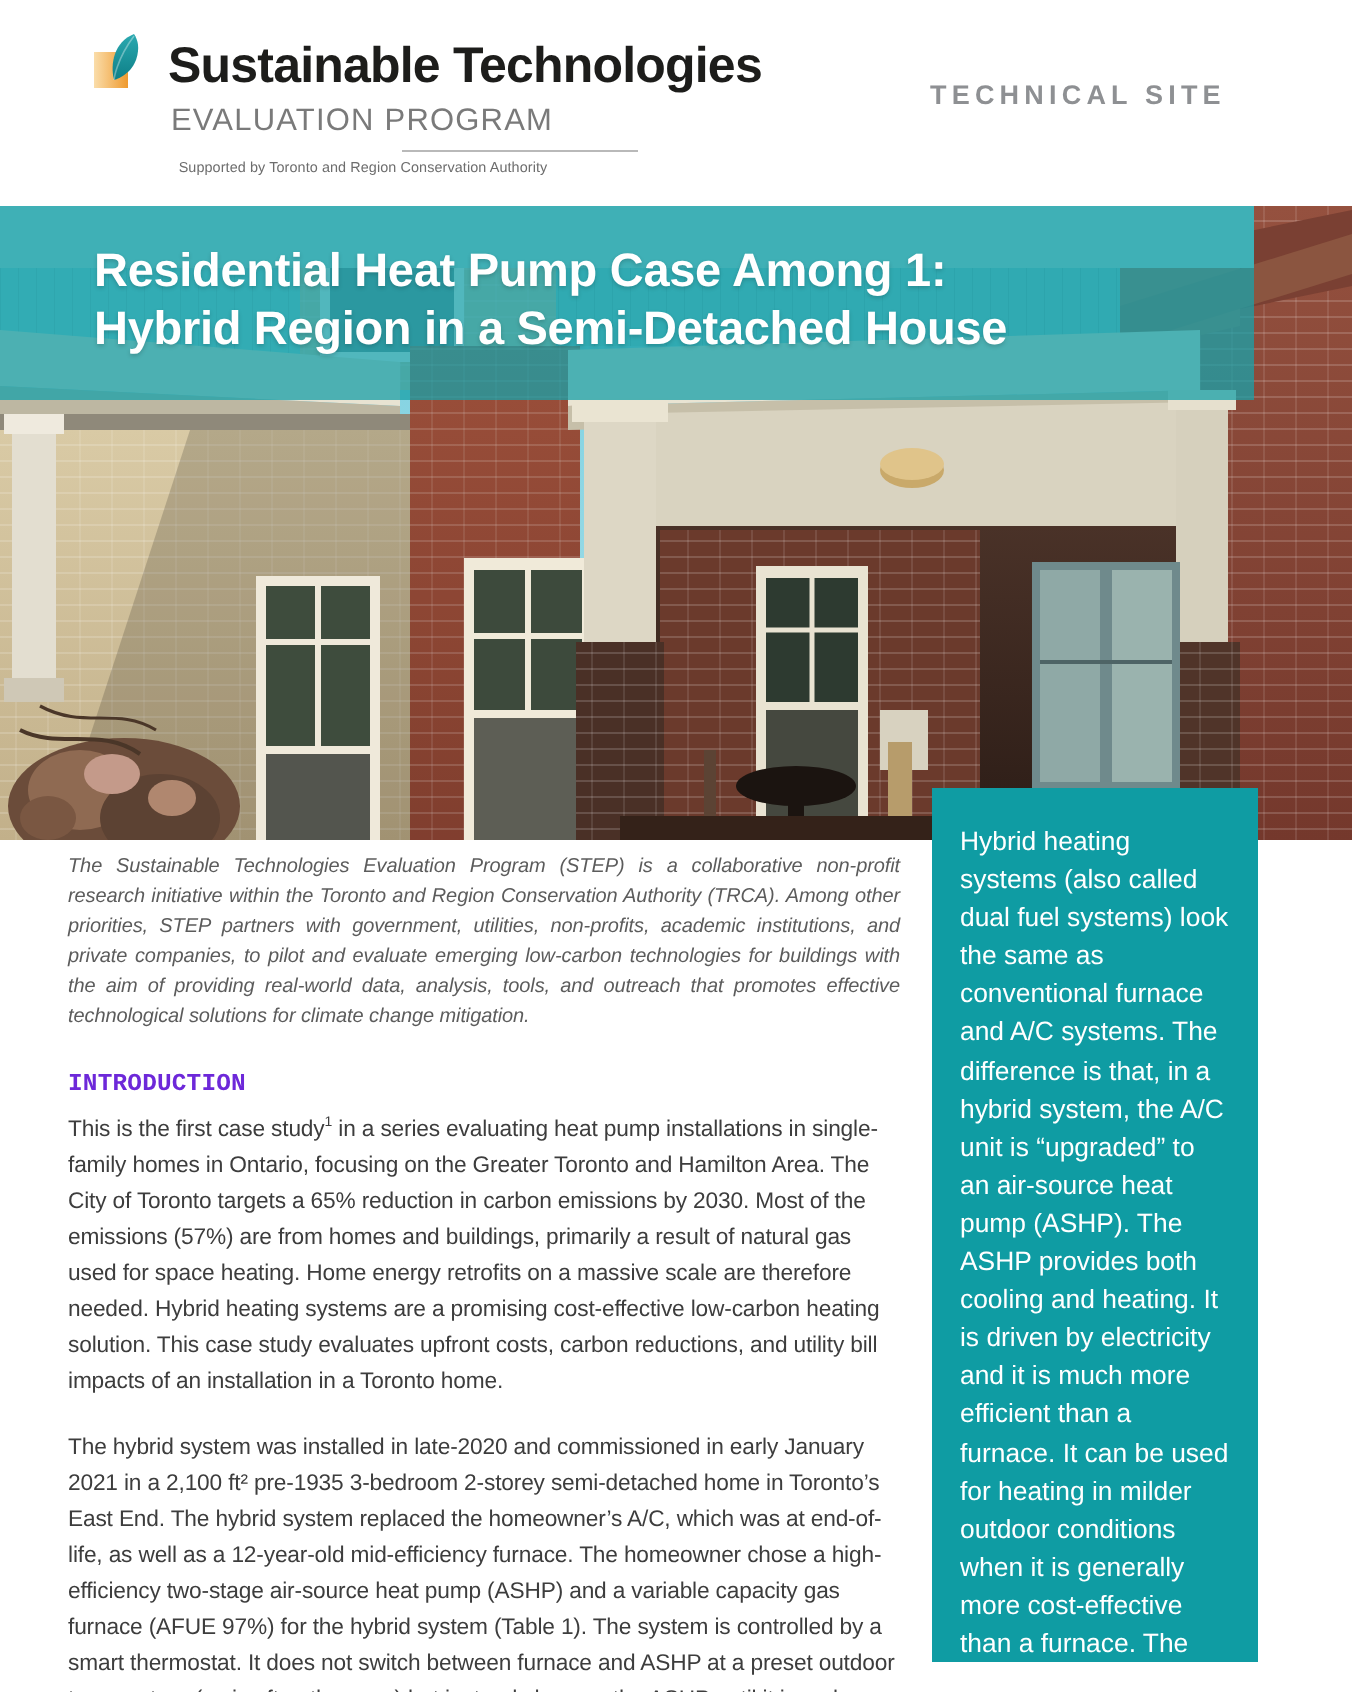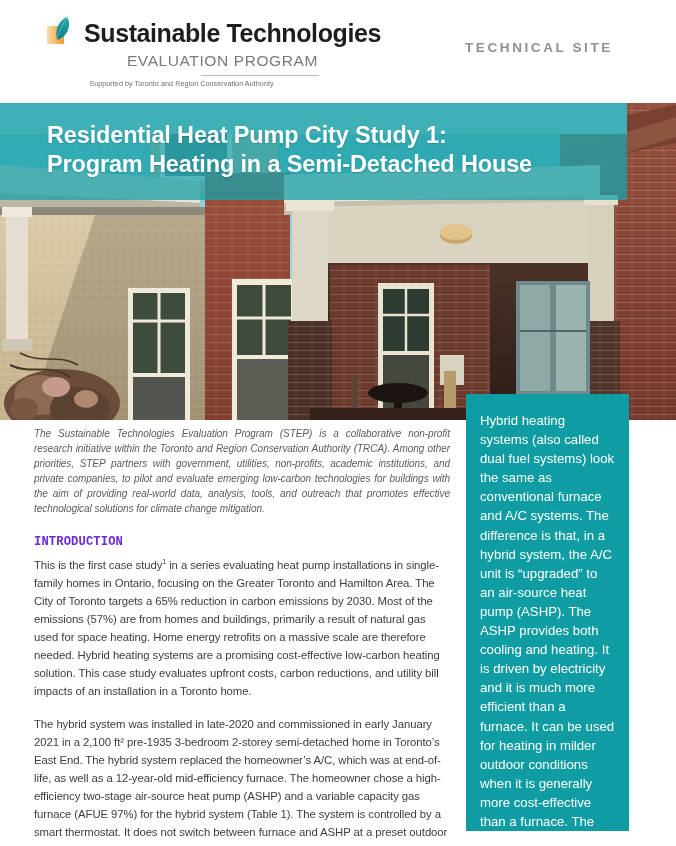--- a/index.html
+++ b/index.html
@@ -42,21 +42,21 @@
     font-family: "Liberation Sans", sans-serif;
     font-size: 25px;
     font-weight: bold;
     color: #1d1d1b;
     letter-spacing: -0.4px;
     line-height: 1;
     white-space: nowrap;
     margin-top: 8px;
   }
   .logo-sub {
-    text-align: right;
+    text-align: center;
     font-size: 15.5px;
     color: #7a7a7a;
     letter-spacing: 0.6px;
     margin-top: 2px;
     padding-right: 1px;
     white-space: nowrap;
   }
   .logo-rule {
     margin: 5px 0 3px auto;
     width: 118px; height: 1px;
@@ -337,22 +337,22 @@
     <path d="M20 250 C42 262, 58 250, 78 262" stroke="#4a3628" stroke-width="1.6" fill="none"></path>
 
     <rect x="310" y="305" width="290" height="12" fill="#342219"></rect>
   </svg>
 </div>
 
 <div class="title-band"></div>
 <div class="title-overlay"></div>
 
 <div class="hero-title">
-  <span>Residential Heat Pump City Study 1:</span>
-  <span class="l2">Program Heating in a Semi-Detached House</span>
+  <span>Residential Heat Pump Case Among 1:</span>
+  <span class="l2">Hybrid Region in a Semi-Detached House</span>
 </div>
 
 <aside class="callout">
   <p>Hybrid heating systems (also called dual fuel systems) look the same as conventional furnace and A/C systems. The difference is that, in a hybrid system, the A/C unit is “upgraded” to an air-source heat pump (ASHP). The ASHP provides both cooling and heating. It is driven by electricity and it is much more efficient than a furnace. It can be used for heating in milder outdoor conditions when it is generally more cost-effective than a furnace. The furnace is then used in very cold conditions. In jurisdictions with a low-carbon electricity grid, like Ontario, this can result in lower utility bills and significantly lower carbon emissions.</p>
 </aside>
 
 <main class="content">
 
   <p class="intro-italic">The Sustainable Technologies Evaluation Program (STEP) is a collaborative non-profit research initiative within the Toronto and Region Conservation Authority (TRCA). Among other priorities, STEP partners with government, utilities, non-profits, academic institutions, and private companies, to pilot and evaluate emerging low-carbon technologies for buildings with the aim of providing real-world data, analysis, tools, and outreach that promotes effective technological solutions for climate change mitigation.</p>
 

